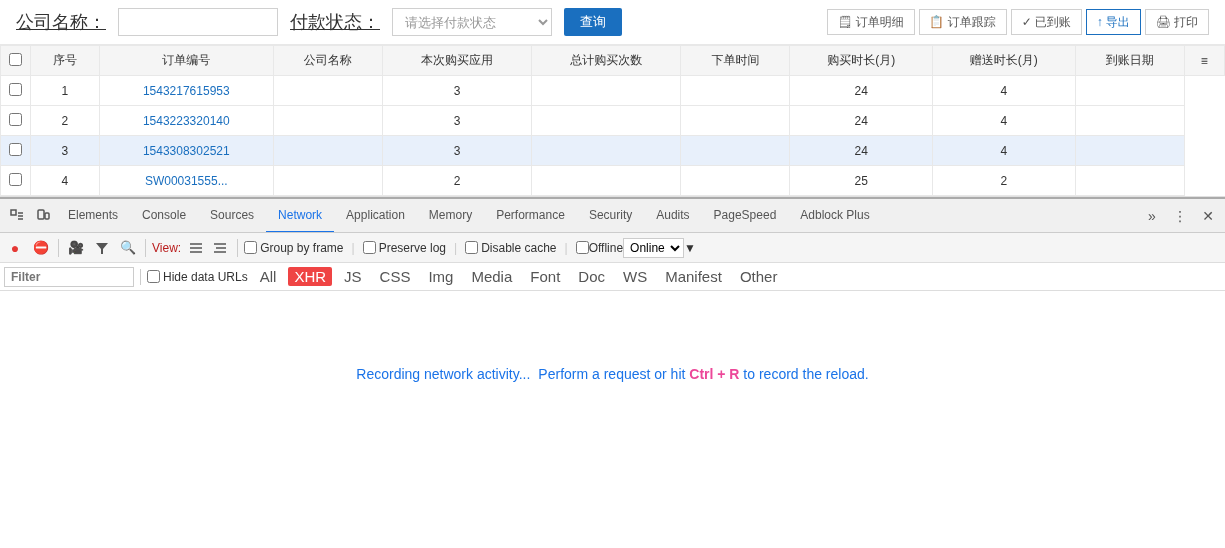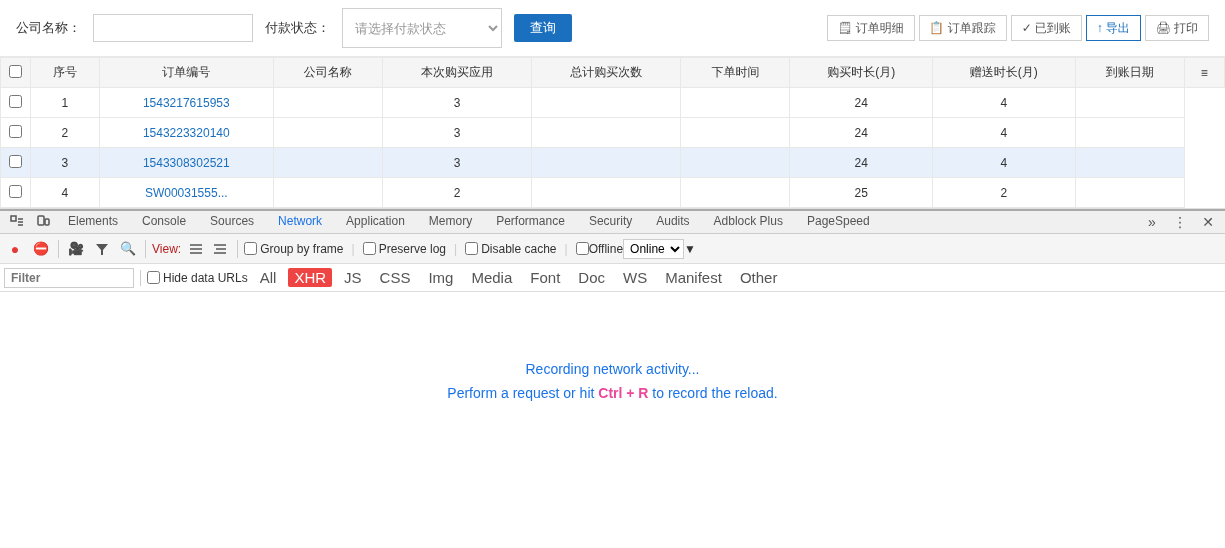--- a/index.html
+++ b/index.html
@@ -6,28 +6,28 @@
     body { font-family: 'Microsoft YaHei', Arial, sans-serif; font-size: 12px; background: #fff; overflow: hidden; width: 1225px; height: 548px; }
 
     
     .app-area { background: #fff; border-bottom: 1px solid #e0e0e0; }
 
     
     .search-bar {
       display: flex; align-items: center; padding: 8px 16px; gap: 12px;
       border-bottom: 1px solid #e8e8e8;
     }
-    .search-bar label { color: #333; font-size: 13px; white-space: nowrap; }
+    .search-bar label { color: #333; font-size: 18px; white-space: nowrap; text-decoration: underline; }
     .search-bar input[type="text"] {
       border: 1px solid #d0d0d0; padding: 4px 8px; font-size: 13px;
       width: 160px; height: 28px; outline: none;
     }
     .search-bar select {
       border: 1px solid #d0d0d0; padding: 4px 8px; font-size: 13px;
-      width: 160px; height: 40px; outline: none; color: #999;
+      width: 160px; height: 28px; outline: none; color: #999;
       background: #fff;
     }
     .btn-query {
       background: #1a6fbf; color: #fff; border: none; padding: 4px 16px;
       font-size: 13px; height: 28px; cursor: pointer; border-radius: 2px;
     }
     .action-buttons { margin-left: auto; display: flex; gap: 4px; }
     .action-btn {
       border: 1px solid #d0d0d0; background: #fff; padding: 3px 10px;
       font-size: 12px; cursor: pointer; color: #555; height: 26px;
@@ -50,21 +50,21 @@
     .data-table tr:not(.highlight) td { background: #fff; }
     .data-table td.link { color: #1a6fbf; cursor: pointer; text-align: center; }
     .data-table th:first-child { width: 30px; }
 
     
     .devtools { border-top: 2px solid #aaa; background: #f5f5f5; height: 260px; display: flex; flex-direction: column; }
 
     
     .devtools-tabs {
       display: flex; align-items: center; background: #f0f0f0;
-      border-bottom: 1px solid #ccc; height: 23px; padding: 0 4px;
+      border-bottom: 1px solid #ccc; height: 34px; padding: 0 4px;
       overflow: hidden;
     }
     .devtools-icon-btn {
       width: 26px; height: 26px; display: flex; align-items: center; justify-content: center;
       cursor: pointer; border: none; background: transparent; font-size: 14px; color: #555;
       border-radius: 2px;
     }
     .devtools-tab {
       padding: 0 12px; height: 34px; display: flex; align-items: center;
       font-size: 12px; color: #555; cursor: pointer; border: none;
@@ -109,21 +109,21 @@
     .filter-btn {
       padding: 1px 6px; font-size: 15px; cursor: pointer; border: none;
       background: transparent; color: #555;
     }
     .filter-btn.active {
       background: #ef4444; color: #fff; border-radius: 2px;
     }
 
     
     .network-empty {
-      flex: 1; display: flex; flex-direction: column; align-items: center; justify-content: center;
+      flex: 1; display: flex; flex-direction: row; align-items: center; justify-content: center;
       background: #fff; gap: 8px;
     }
     .network-empty .recording { color: #1a73e8; font-size: 14px; }
     .network-empty .hint { color: #1a73e8; font-size: 14px; }
     .network-empty .hint b { font-weight: bold; color: #ec4899; }
   </style>
 </head>
 <body>
 
 <div class="app-area">
@@ -250,22 +250,22 @@
     </button>
     <button class="devtools-tab">Elements</button>
     <button class="devtools-tab">Console</button>
     <button class="devtools-tab">Sources</button>
     <button class="devtools-tab active">Network</button>
     <button class="devtools-tab">Application</button>
     <button class="devtools-tab">Memory</button>
     <button class="devtools-tab">Performance</button>
     <button class="devtools-tab">Security</button>
     <button class="devtools-tab">Audits</button>
+    <button class="devtools-tab">PageSpeed</button>
     <button class="devtools-tab">Adblock Plus</button>
-    <button class="devtools-tab">PageSpeed</button>
     <div class="devtools-tabs-right">
       <button class="devtools-icon-btn">»</button>
       <button class="devtools-icon-btn">⋮</button>
       <button class="devtools-icon-btn">✕</button>
     </div>
   </div>
 
   <div class="devtools-toolbar">
     <button class="toolbar-btn record">●</button>
     <button class="toolbar-btn">⛔</button>

